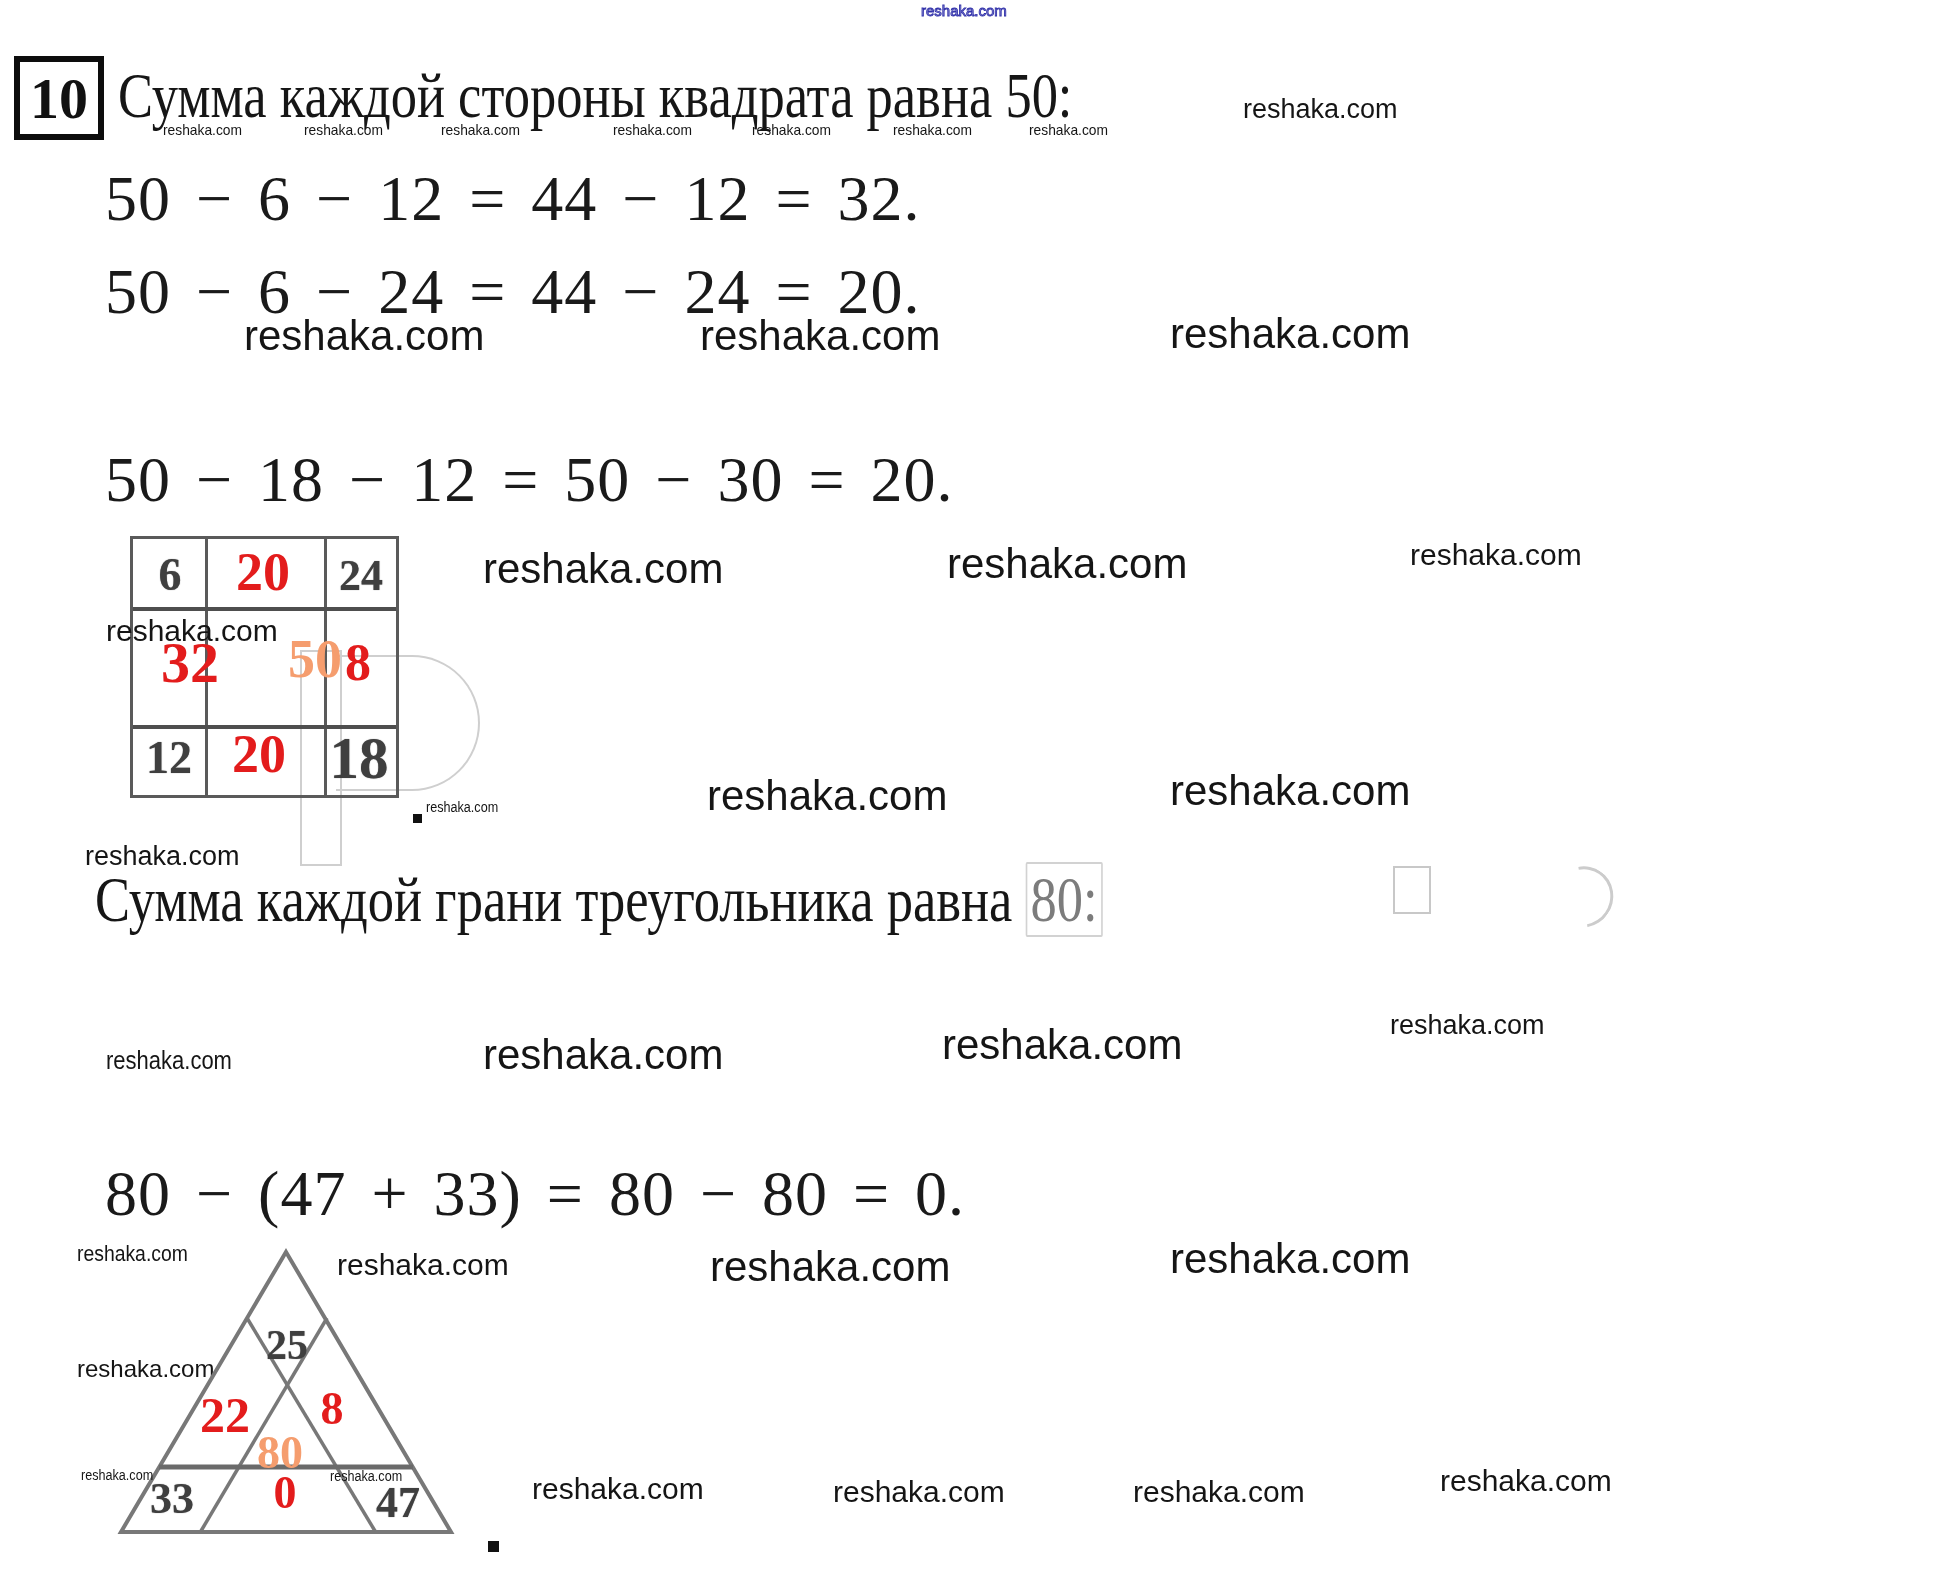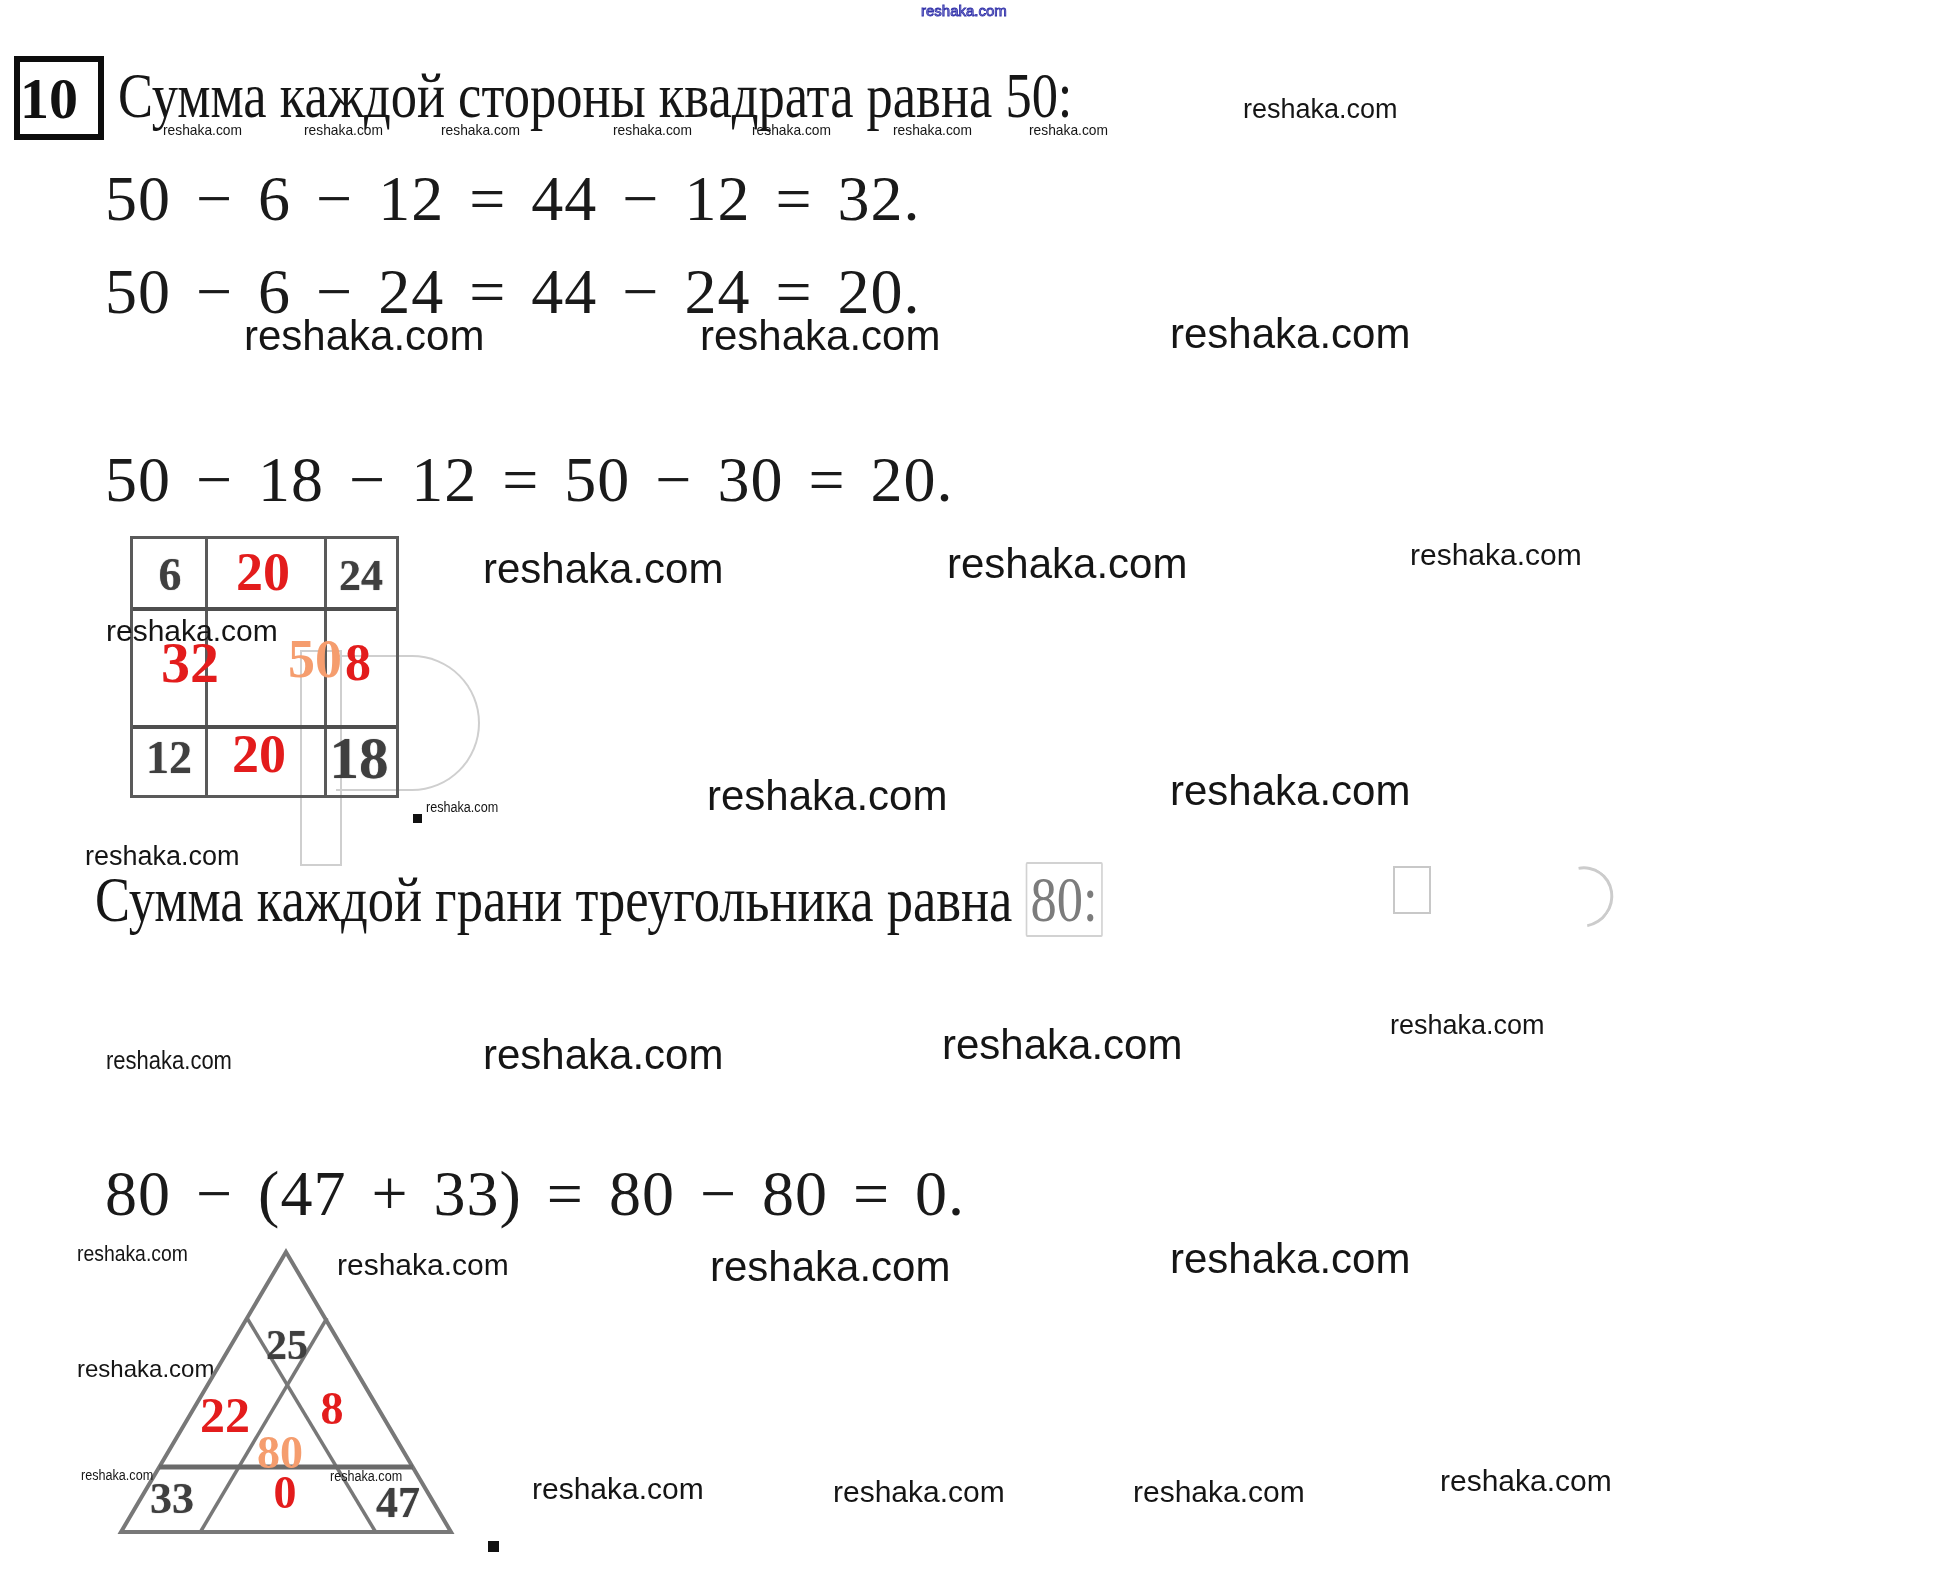--- a/index.html
+++ b/index.html
@@ -20,21 +20,21 @@
   
   .title-line{position:absolute;font-size:64px;line-height:1.05;transform:scale(0.82,1);
               transform-origin:0 0;color:#161616;}
   .eq{position:absolute;font-size:64px;line-height:1.05;color:#1a1a1a;
       letter-spacing:1px;word-spacing:8px;}
   .faded-80{color:#7c7c7c;border:2px solid #d2d2d2;padding:0 4px;border-radius:2px;}
 
   
   .pnum-box{position:absolute;left:14px;top:56px;width:78px;height:72px;
             border:6px solid #0d0d0d;background:#fff;display:flex;align-items:center;
-            font-size:58px;font-weight:bold;color:#111;}
+            justify-content:center;font-size:58px;font-weight:bold;color:#111;}
 
   
   .sq-grid{position:absolute;left:130px;top:536px;width:263px;height:256px;
            border:3px solid #5a5a5a;background:transparent;}
   .sq-vline{position:absolute;top:0;bottom:0;width:3px;background:#5a5a5a;}
   .sq-hline{position:absolute;left:0;right:0;height:4px;background:#4e4e4e;}
   .cellnum{position:absolute;transform:translate(-50%,-50%);font-weight:bold;line-height:1;}
   .c-dark{color:#3f3f3f;text-shadow:0 0 1px #777;}
   .c-red{color:#e31c1c;}
   .c-orange{color:#f59d6e;}

